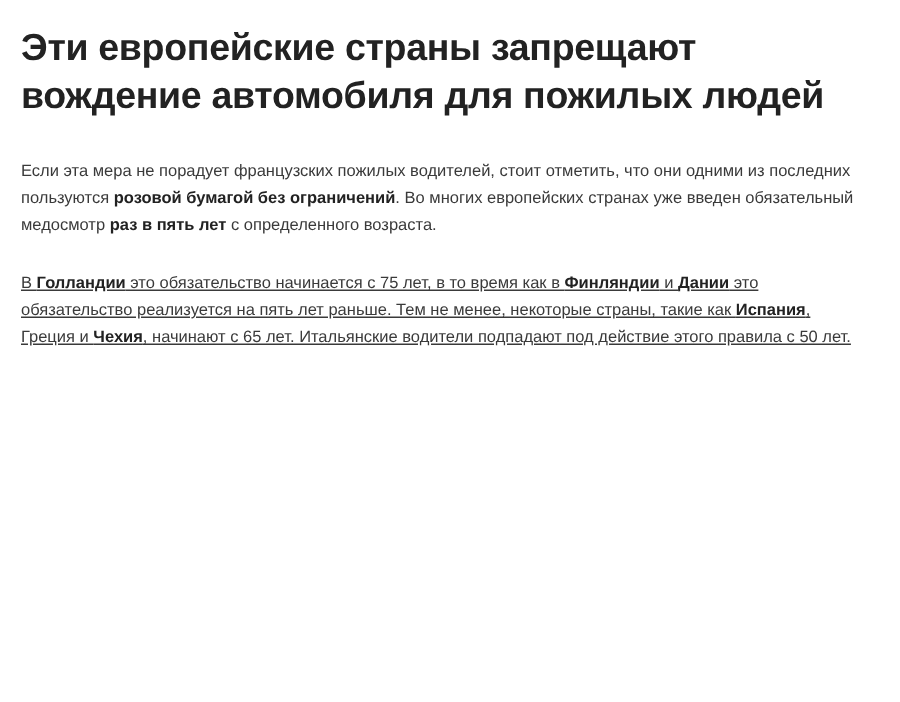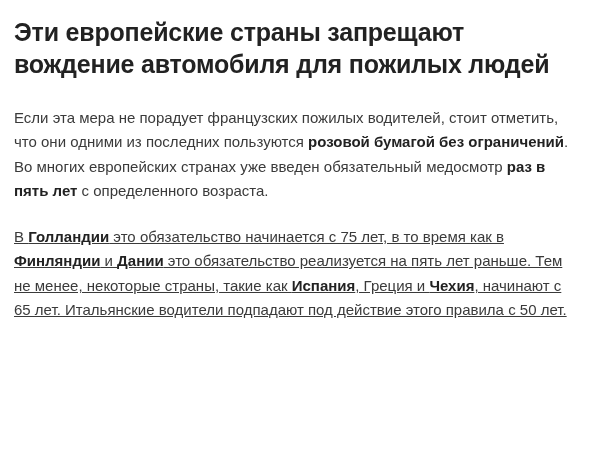--- a/index.html
+++ b/index.html
@@ -21,21 +21,21 @@
   }
   .headline {
     font-size: 25px;
     line-height: 1.28;
     font-weight: bold;
     color: #222222;
     margin: 0 0 26px 0;
     letter-spacing: -0.2px;
   }
   .para {
-    font-size: 15px;
+    font-size: 11px;
     line-height: 1.62;
     color: #3a3a3a;
     margin: 0 0 22px 0;
   }
   .para:last-child {
     margin-bottom: 0;
     text-decoration: underline;
   }
   .para b {
     font-weight: bold;

